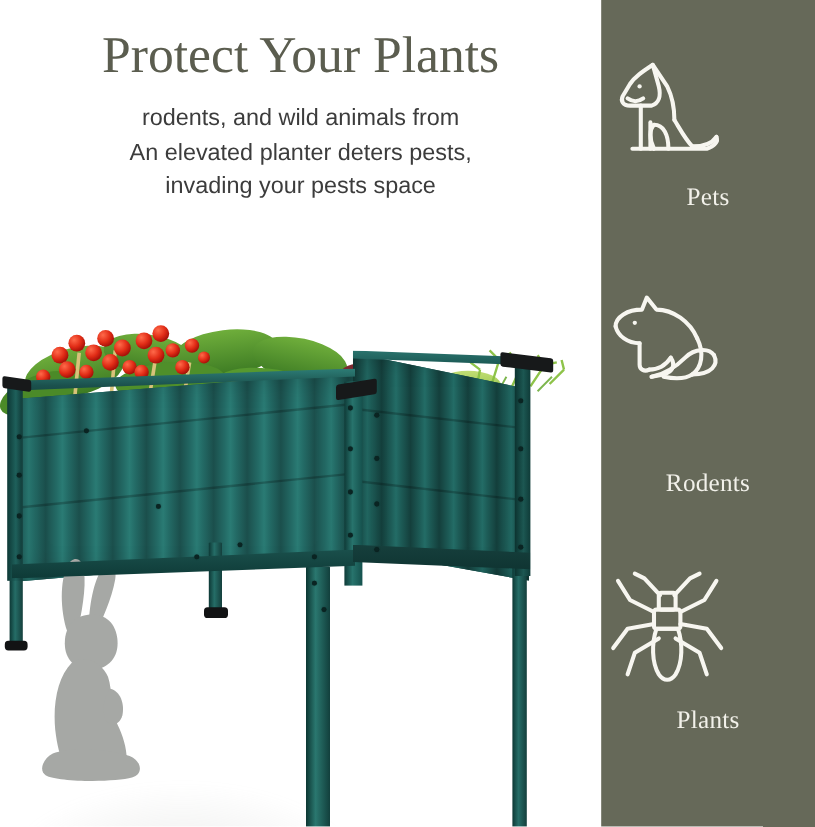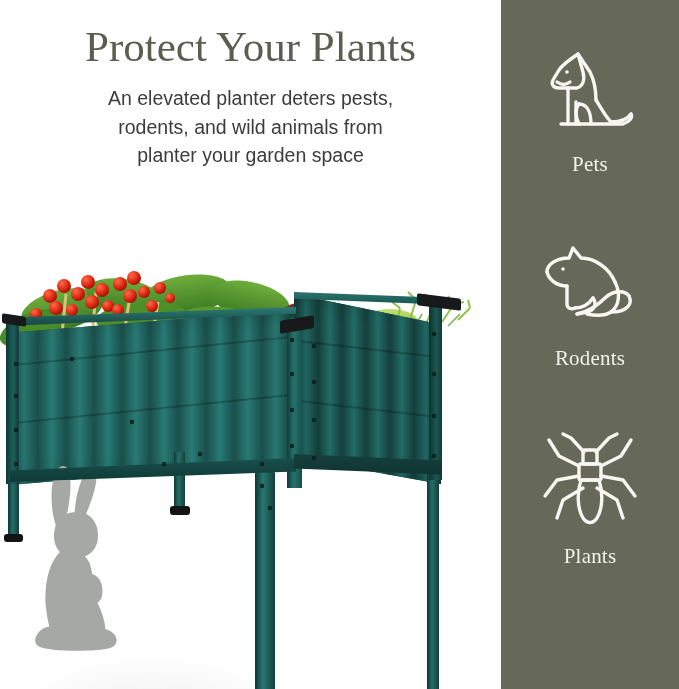--- a/index.html
+++ b/index.html
@@ -220,25 +220,24 @@
     background: #666959;
     display: flex;
     flex-direction: column;
     align-items: center;
   }
 
   .feature {
     width: 178px;
     display: flex;
     flex-direction: column;
-    align-items: center;
     justify-content: flex-start;
   }
   .feature.f-pets     { padding-top: 42px; }
-  .feature.f-rodents  { padding-top: 58px; }
+  .feature.f-rodents  { padding-top: 58px; gap: 44px; }
   .feature.f-insects  { padding-top: 58px; }
 
   .feature-icon {
     width: 110px; height: 96px;
     display: flex; align-items: center; justify-content: center;
   }
   .feature-icon.ins { height: 100px; }
 
   .feature-label {
     margin-top: 12px;
@@ -254,23 +253,23 @@
 </head>
 <body>
 
 <div id="page">
 
   <div id="left-panel">
 
     <h1 id="headline">Protect Your Plants</h1>
 
     <p id="subhead">
+      <span class="ln">rodents, and wild animals from</span>
       <span class="ln">An elevated planter deters pests,</span>
-      <span class="ln">rodents, and wild animals from</span>
-      <span class="ln">planter your garden space</span>
+      <span class="ln">invading your pests space</span>
     </p>
 
     <div id="product-photo">
 
       <div class="ground-shadow s2"></div>
 
       <div id="planter">
 
         <svg class="plants" viewBox="0 0 510 150">
           <defs>

